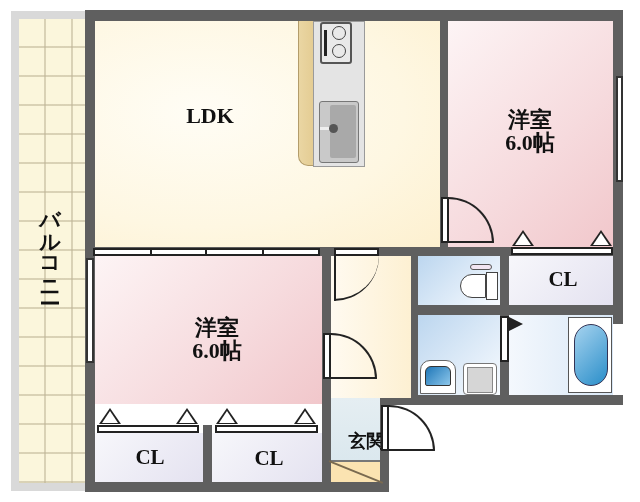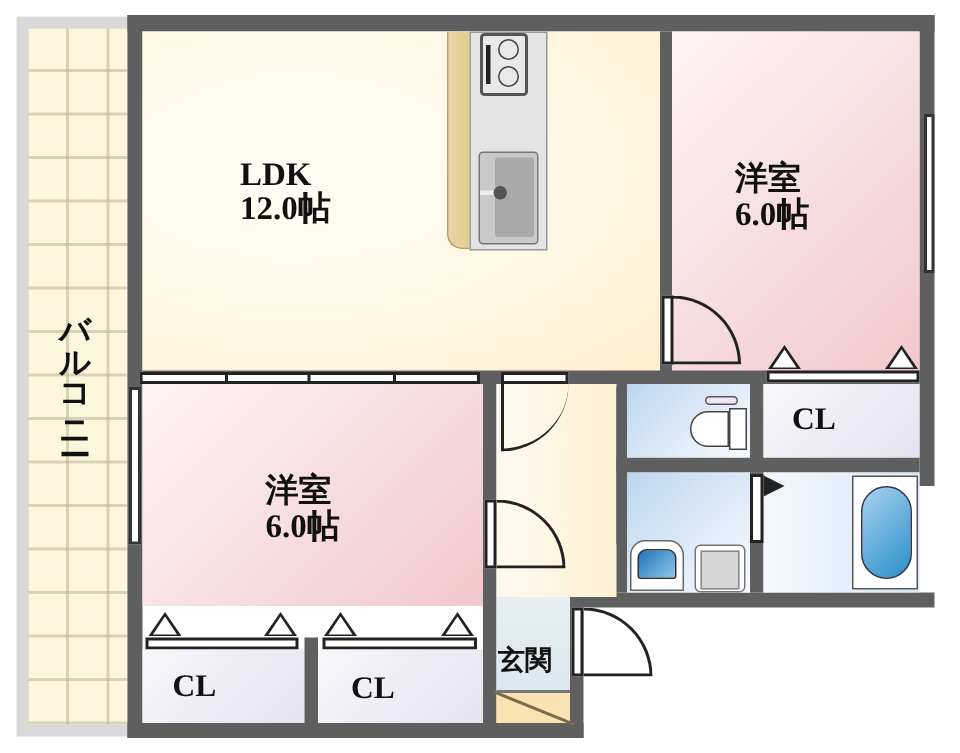--- a/index.html
+++ b/index.html
@@ -1,19 +1,19 @@
 <!DOCTYPE html>
 <html><head>
 <meta charset="utf-8">
 <style>
   html,body{margin:0;padding:0;background:#ffffff;}
   body{width:640px;height:502px;position:relative;overflow:hidden;font-family:"Liberation Serif","DejaVu Serif",serif;}
   .abs{position:absolute;box-sizing:border-box;}
   .wall{background:#5f5f5f;}
-  .lbl{position:absolute;font-weight:bold;color:#111;line-height:1.05;}
+  .lbl{position:absolute;text-align:center;font-weight:bold;color:#111;line-height:1.05;}
   .lbl .big{display:block;font-size:22px;}
   .jp{font-family:"DejaVu Sans","Liberation Sans",sans-serif;}
   .balcony{background:#d9d9d9;}
   .balcony-inner{background-color:#fbf6dc;
     background-image:
       linear-gradient(to right, rgba(190,180,150,0.55) 2px, transparent 2px),
       linear-gradient(to bottom, rgba(190,180,150,0.55) 2px, transparent 2px);
     background-size:27px 29px;
     background-position:-2px -2px;}
   .ldk{background:radial-gradient(ellipse at 30% 40%, #fffdf5 0%, #fef7e2 60%, #fdf0cf 100%);}
@@ -52,21 +52,20 @@
   <div class="abs" style="left:10px;top:20px;width:14px;height:14px;border:1.5px solid #444;border-radius:50%;"></div>
   <div class="abs" style="left:2px;top:6px;width:3px;height:26px;background:#222;"></div>
 </div>
 <div class="abs" style="left:319px;top:101px;width:40px;height:62px;background:#c9c9c9;border:1.5px solid #777;border-radius:3px;">
   <div class="abs" style="left:10px;top:3px;width:26px;height:53px;background:#a9a9a9;border-radius:2px;"></div>
   <div class="abs" style="left:0px;top:25px;width:14px;height:3px;background:#eee;"></div>
   <div class="abs" style="left:9px;top:22px;width:9px;height:9px;background:#555;border-radius:50%;"></div>
 </div>
 <div class="lbl" style="left:160px;top:104px;width:100px;">
   <span class="big">LDK</span>
-  <span class="big">12.0帖</span>
 </div>
 
 <div class="abs wall" style="left:440px;top:21px;width:8px;height:234px;"></div>
 
 <div class="abs bed" style="left:448px;top:21px;width:165px;height:226px;"></div>
 <div class="abs win" style="left:616px;top:76px;width:7px;height:106px;"></div>
 <div class="lbl jp" style="left:490px;top:108px;width:80px;">
   <span class="big">洋室</span>
   <span class="big" style="font-family:'Liberation Serif',serif;">6.0帖</span>
 </div>

